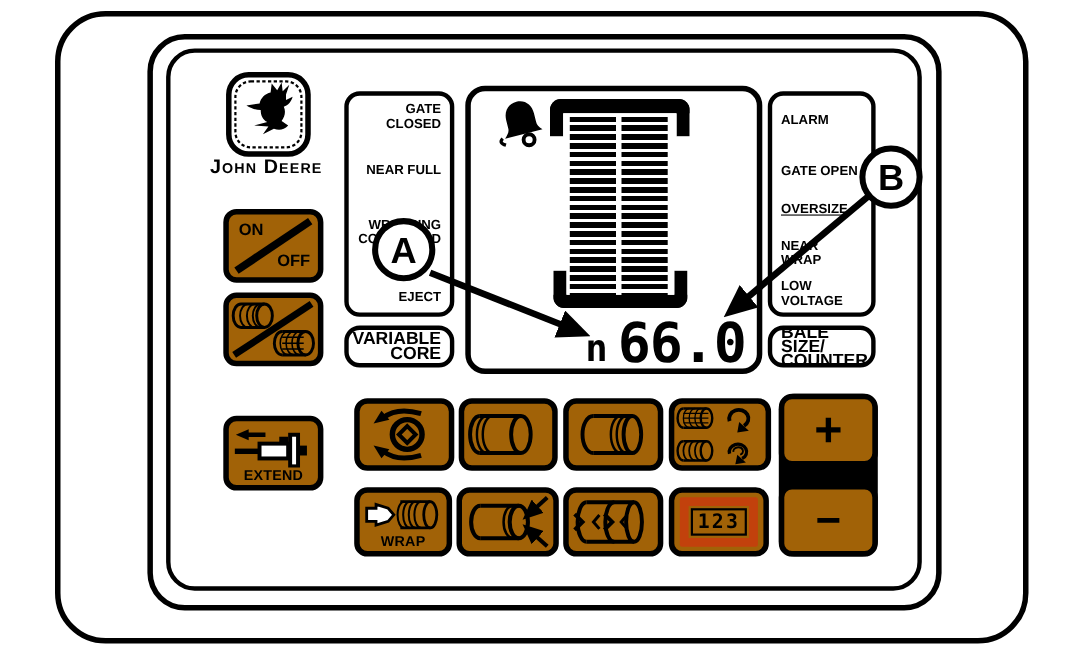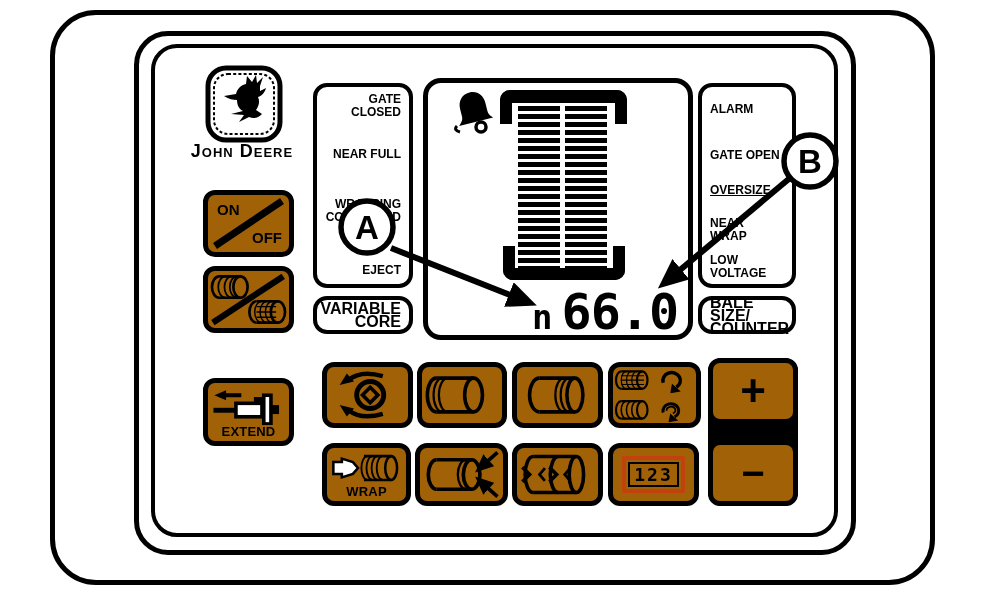--- a/index.html
+++ b/index.html
@@ -243,21 +243,21 @@
         <ellipse cx="66" cy="28" rx="8" ry="20"></ellipse>
       </g>
       <path d="M6,20 L14,28 L6,36" fill="none" stroke="#000" stroke-width="4"></path>
       <path d="M31,21 L25,28 L31,35" fill="none" stroke="#000" stroke-width="3"></path>
       <path d="M36,20 L44,28 L36,36" fill="none" stroke="#000" stroke-width="4"></path>
       <path d="M59,21 L53,28 L59,35" fill="none" stroke="#000" stroke-width="3"></path>
     </svg>
   </div>
 
   <div class="btn" style="left:608px;top:443px;width:91px;height:63px;">
-    <div style="border:4px solid #c2410c;border-radius:2px;padding:2px;">
+    <div style="border:8px solid #c2410c;border-radius:2px;padding:2px;">
       <div style="border:2px solid #000;padding:0 4px;">
         <span class="seg" style="font-size:18px;letter-spacing:2px;">123</span>
       </div>
     </div>
   </div>
 
   <div class="abs" style="left:708px;top:358px;width:90px;height:148px;background:#000;border-radius:14px;">
     <div class="btn" style="left:0;top:0;width:90px;height:66px;">
       <span style="font-weight:bold;font-size:44px;line-height:40px;">+</span>
     </div>

